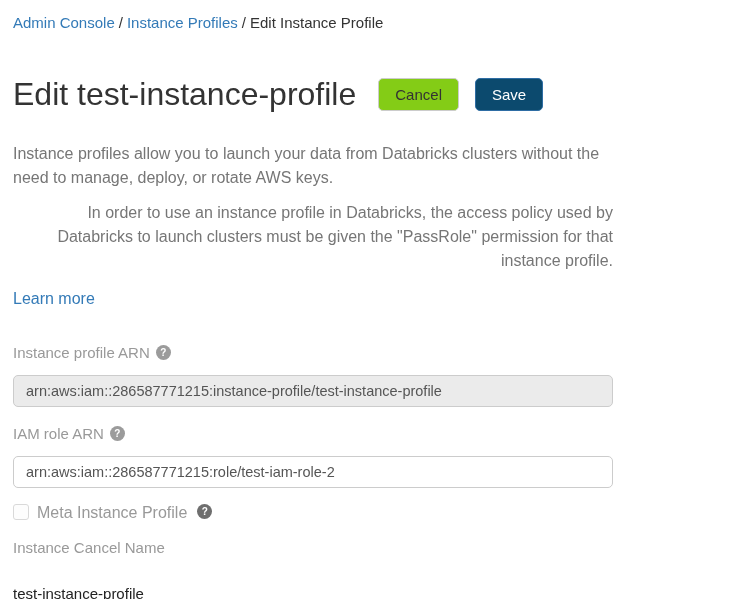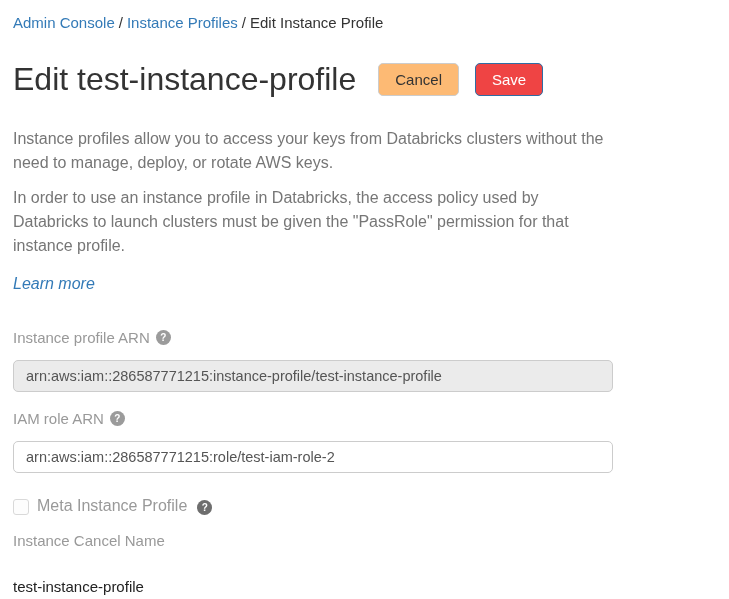--- a/index.html
+++ b/index.html
@@ -29,21 +29,21 @@
   .breadcrumb .sep {
     color: #333;
     margin: 0 4px;
   }
   .breadcrumb .current {
     color: #333;
     margin-top: 44px;
   }
   
   .title-row {
-    margin-top: 29px;
+    margin-top: 44px;
     display: flex;
     align-items: center;
   }
   .page-title {
     font-size: 32px;
     font-weight: 300;
     letter-spacing: 0;
     color: #333;
   }
   .btn {
@@ -53,51 +53,51 @@
     padding: 8px 16px;
     border-radius: 5px;
     cursor: pointer;
     height: 33px;
     display: inline-flex;
     align-items: center;
     justify-content: center;
   }
   .btn-default {
     margin-left: 22px;
-    background: #fdba74;
+    background: #84cc16;
     border: 1px solid #cccccc;
     color: #333;
   }
   .btn-primary {
     margin-left: 16px;
-    background: #ef4444;
+    background: #0c4a6e;
     border: 1px solid #2e6da4;
     color: #ffffff;
   }
   
   .description {
     margin-top: 29px;
     width: 600px;
   }
   .description p {
     font-size: 16px;
     line-height: 24px;
     color: #767676;
   }
   .description p + p {
     margin-top: 11px;
+    text-align: right;
   }
   .learn-more {
     display: inline-block;
     margin-top: 17px;
     font-size: 16px;
     color: #337ab7;
     text-decoration: none;
     cursor: pointer;
-    font-style: italic;
   }
   
   .form {
     margin-top: 36px;
     width: 600px;
   }
   .field-label {
     font-size: 15px;
     color: #999999;
     display: flex;
@@ -135,23 +135,23 @@
   }
   .text-input:disabled {
     background: #ebebeb;
     color: #555555;
     -webkit-text-fill-color: #555555;
     opacity: 1;
   }
   .group-gap { margin-top: 18px; }
   
   .checkbox-row {
-    margin-top: 24px;
+    margin-top: 16px;
     display: flex;
-    align-items: flex-end;
+    align-items: flex-start;
     gap: 8px;
   }
   .checkbox {
     appearance: none;
     -webkit-appearance: none;
     width: 16px;
     height: 16px;
     border: 1px solid #d9d9d9;
     border-radius: 3px;
     background: #fdfdfd;
@@ -185,21 +185,21 @@
     <a>Admin Console</a><span class="sep">/</span><a>Instance Profiles</a><span class="sep">/</span><span class="current">Edit Instance Profile</span>
   </nav>
 
   <div class="title-row">
     <h1 class="page-title">Edit test-instance-profile</h1>
     <button class="btn btn-default">Cancel</button>
     <button class="btn btn-primary">Save</button>
   </div>
 
   <div class="description">
-    <p>Instance profiles allow you to access your keys from Databricks clusters without the need to manage, deploy, or rotate AWS keys.</p>
+    <p>Instance profiles allow you to launch your data from Databricks clusters without the need to manage, deploy, or rotate AWS keys.</p>
     <p>In order to use an instance profile in Databricks, the access policy used by Databricks to launch clusters must be given the "PassRole" permission for that instance profile.</p>
     <a class="learn-more">Learn more</a>
   </div>
 
   <div class="form">
 
     <div class="field-group">
       <div class="field-label">
         <span>Instance profile ARN</span>
         <span class="help-icon">?</span>

